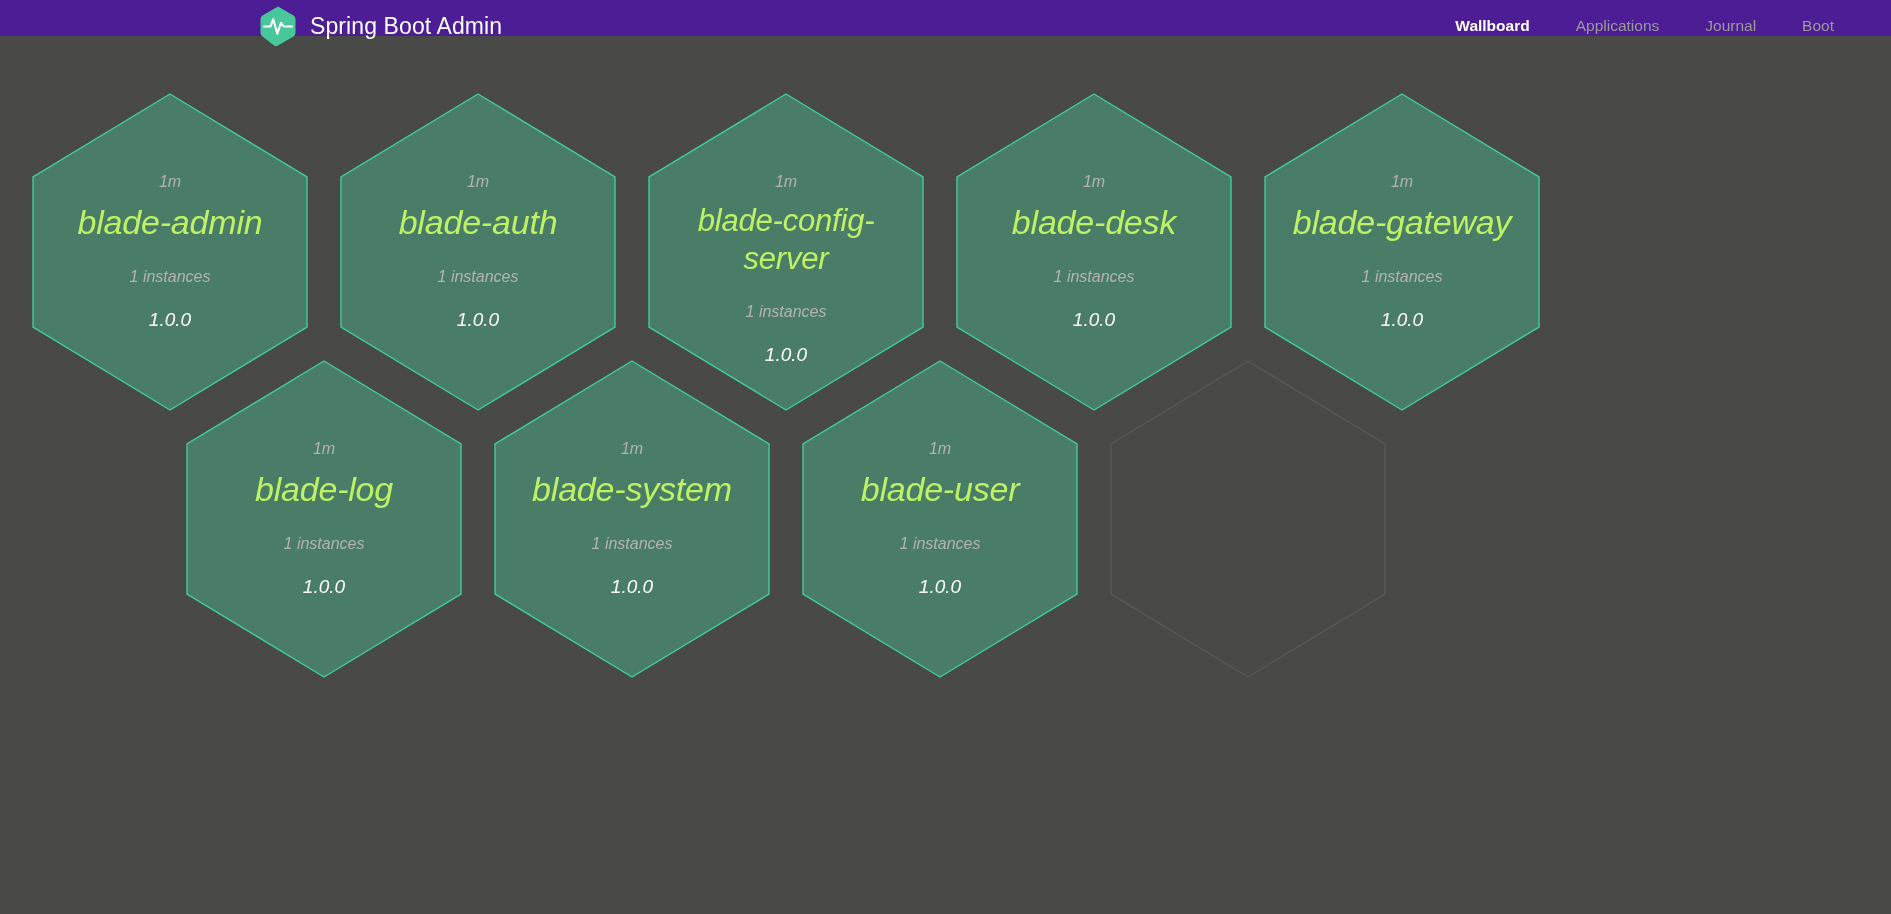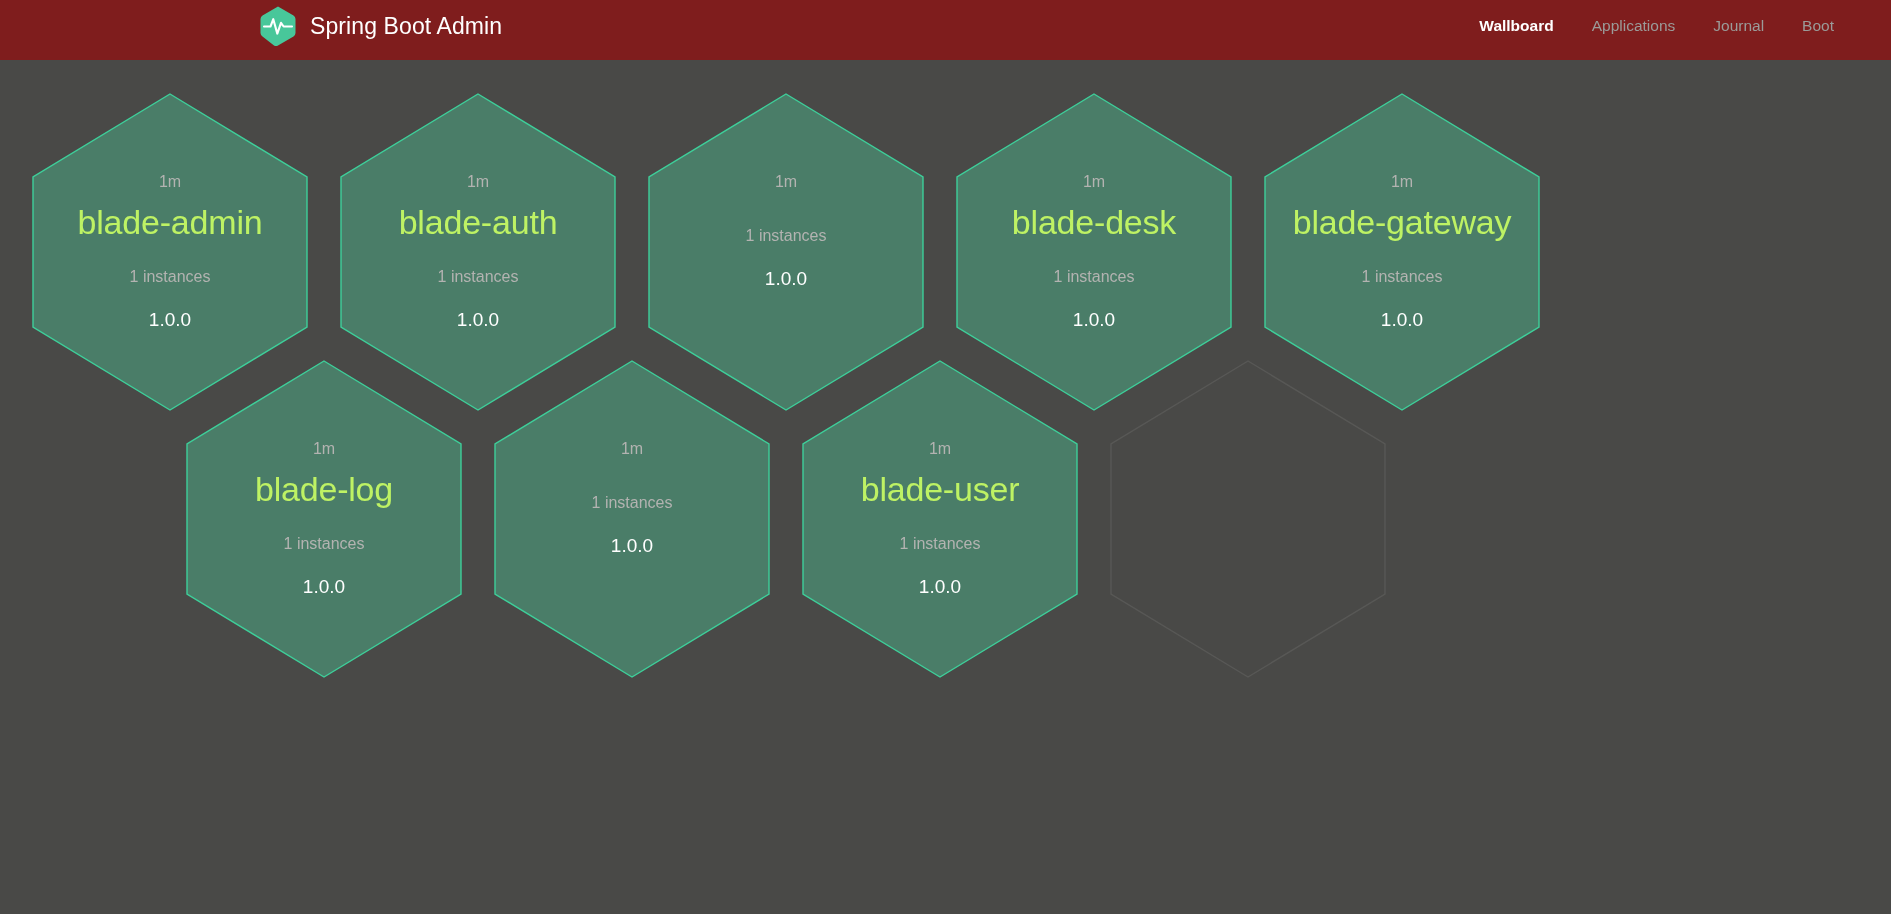--- a/index.html
+++ b/index.html
@@ -7,37 +7,37 @@
   html, body {
     width:1891px; height:914px;
     background:#494947;
     font-family:"Liberation Sans", sans-serif;
     overflow:hidden;
   }
 
   
   .navbar {
     position:absolute; top:0; left:0;
-    width:1891px; height:60px;
-    background:#7f1d1d;
+    width:1891px; height:36px;
+    background:#4c1d95;
     display:flex; align-items:center;
   }
   .brand {
     position:absolute; left:259px; top:0; height:52px;
     display:flex; align-items:center; gap:13px;
     text-decoration:none;
   }
   .brand-logo { width:38px; height:42px; display:block; }
   .brand-title {
     color:#ffffff; font-size:23px; font-weight:400;
     letter-spacing:.1px; white-space:nowrap;
   }
   .nav-links {
     position:absolute; right:38px; top:0; height:52px;
-    display:flex; align-items:center; gap:0;
+    display:flex; align-items:center; gap:8px;
   }
   .nav-link {
     color:#9b9b99; font-size:15.5px; font-weight:400;
     padding:0 19px; white-space:nowrap; text-decoration:none;
     line-height:52px;
   }
   .nav-link.active { color:#ffffff; font-weight:700; }
 
   
   .wallboard {
@@ -49,20 +49,21 @@
     position:absolute;
     width:278px; height:320px;
   }
   .hex svg { position:absolute; inset:0; width:100%; height:100%; display:block; }
   .hex-body {
     position:absolute; left:0; right:0;
     top:80px;
     display:flex; flex-direction:column; align-items:center;
     text-align:center;
     pointer-events:none;
+    font-style:italic;
   }
   .hex-uptime {
     color:#b3b3b1; font-size:16px; line-height:19px;
     margin-bottom:11px;
   }
   .hex-name {
     color:#bef264; font-size:34px; line-height:41px;
     font-weight:400; letter-spacing:-.2px;
     max-width:252px; word-break:break-word;
   }
@@ -122,20 +123,21 @@
         <div class="hex-instances">1 instances</div>
         <div class="hex-version">1.0.0</div>
       </div>
     </div>
     <div class="hex wide" style="left: 647px; top: 40px;">
       <svg viewBox="0 0 278 320" preserveAspectRatio="none" aria-hidden="true">
         <polygon points="139,2 276,84.96 276,235.04 139,318 2,235.04 2,84.96" fill="#4a7d68" stroke="#3ecf9a" stroke-width="1.4"></polygon>
       </svg>
       <div class="hex-body">
         <div class="hex-uptime">1m</div>
+        <div class="hex-name">blade-config-server</div>
         <div class="hex-instances">1 instances</div>
         <div class="hex-version">1.0.0</div>
       </div>
     </div>
     <div class="hex" style="left: 955px; top: 40px;">
       <svg viewBox="0 0 278 320" preserveAspectRatio="none" aria-hidden="true">
         <polygon points="139,2 276,84.96 276,235.04 139,318 2,235.04 2,84.96" fill="#4a7d68" stroke="#3ecf9a" stroke-width="1.4"></polygon>
       </svg>
       <div class="hex-body">
         <div class="hex-uptime">1m</div>
@@ -165,20 +167,21 @@
         <div class="hex-instances">1 instances</div>
         <div class="hex-version">1.0.0</div>
       </div>
     </div>
     <div class="hex" style="left: 493px; top: 307px;">
       <svg viewBox="0 0 278 320" preserveAspectRatio="none" aria-hidden="true">
         <polygon points="139,2 276,84.96 276,235.04 139,318 2,235.04 2,84.96" fill="#4a7d68" stroke="#3ecf9a" stroke-width="1.4"></polygon>
       </svg>
       <div class="hex-body">
         <div class="hex-uptime">1m</div>
+        <div class="hex-name">blade-system</div>
         <div class="hex-instances">1 instances</div>
         <div class="hex-version">1.0.0</div>
       </div>
     </div>
     <div class="hex" style="left: 801px; top: 307px;">
       <svg viewBox="0 0 278 320" preserveAspectRatio="none" aria-hidden="true">
         <polygon points="139,2 276,84.96 276,235.04 139,318 2,235.04 2,84.96" fill="#4a7d68" stroke="#3ecf9a" stroke-width="1.4"></polygon>
       </svg>
       <div class="hex-body">
         <div class="hex-uptime">1m</div>

